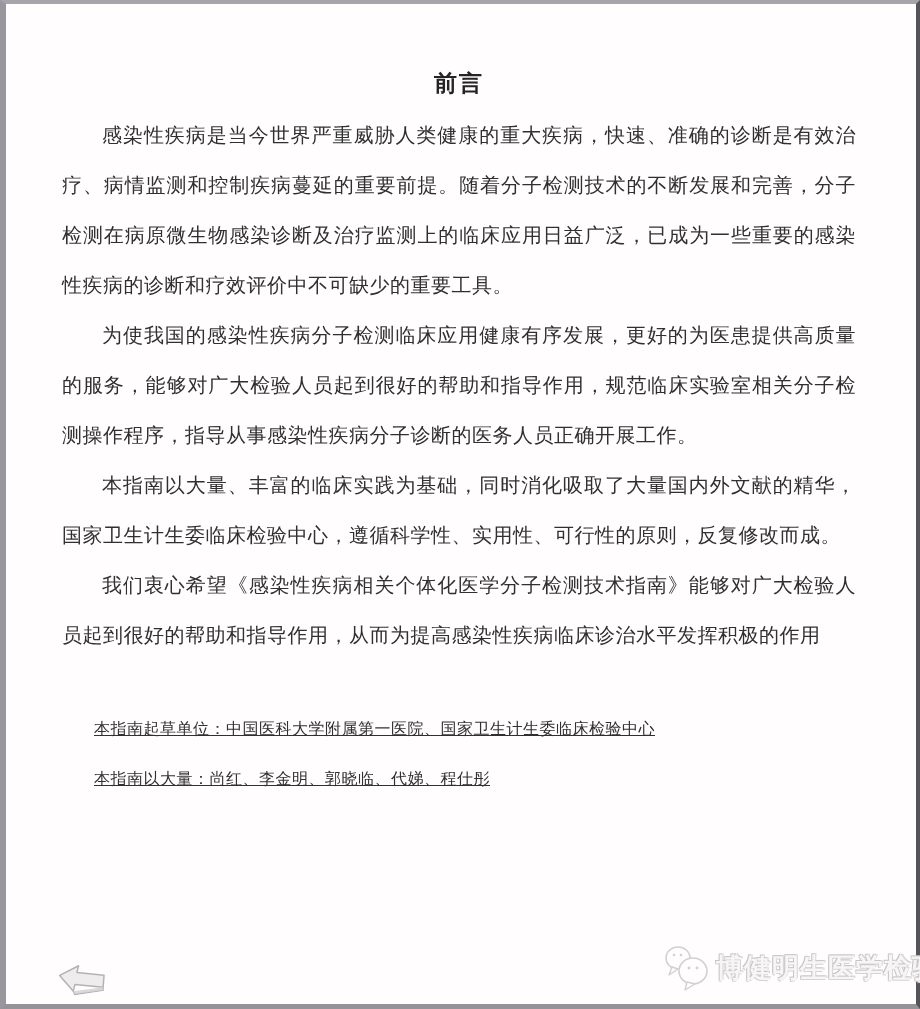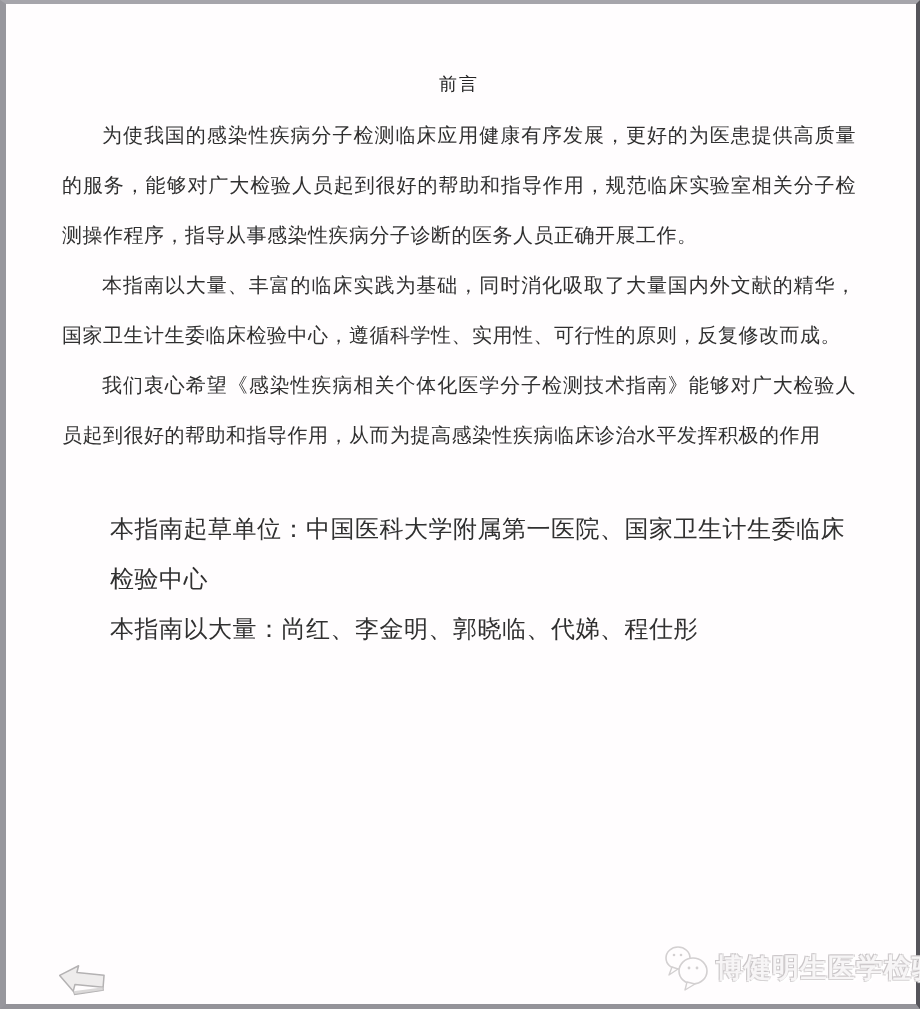--- a/index.html
+++ b/index.html
@@ -22,45 +22,46 @@
     border-left: 6px solid #98979d;
     border-right: 4px solid #55545a;
     border-bottom: 5px solid #949399;
     box-sizing: border-box;
   }
   .content {
     padding: 62px 60px 0 56px;
     color: #303030;
   }
   .doc-title {
-    font-size: 18px;
-    font-weight: normal;
+    font-size: 23px;
+    font-weight: bold;
     color: #242424;
     text-align: center;
     margin: 0 0 8px 0;
     line-height: 36px;
     letter-spacing: 2px;
   }
   .para {
     font-size: 20px;
     line-height: 50px;
     margin: 0;
     text-indent: 2em;
     text-align: justify;
     letter-spacing: 0.5px;
   }
   .footer-block {
     margin-top: 44px;
   }
   .footer-line {
-    font-size: 24px;
+    font-size: 16px;
     line-height: 50px;
     margin: 0;
     padding-left: 2em;
     letter-spacing: 0.5px;
+    text-decoration: underline;
   }
   .corner-arrow {
     position: absolute;
     left: 50px;
     top: 958px;
     width: 52px;
     height: 38px;
     transform: rotate(14deg);
     opacity: 0.85;
   }
@@ -91,20 +92,21 @@
        2px  2px 1px #ffffff;
     white-space: nowrap;
   }
 </style>
 </head>
 <body>
 
 <div class="page">
   <div class="content">
     <h1 class="doc-title">前言</h1>
+    <p class="para">感染性疾病是当今世界严重威胁人类健康的重大疾病，快速、准确的诊断是有效治疗、病情监测和控制疾病蔓延的重要前提。随着分子检测技术的不断发展和完善，分子检测在病原微生物感染诊断及治疗监测上的临床应用日益广泛，已成为一些重要的感染性疾病的诊断和疗效评价中不可缺少的重要工具。</p>
     <p class="para">为使我国的感染性疾病分子检测临床应用健康有序发展，更好的为医患提供高质量的服务，能够对广大检验人员起到很好的帮助和指导作用，规范临床实验室相关分子检测操作程序，指导从事感染性疾病分子诊断的医务人员正确开展工作。</p>
     <p class="para">本指南以大量、丰富的临床实践为基础，同时消化吸取了大量国内外文献的精华，国家卫生计生委临床检验中心，遵循科学性、实用性、可行性的原则，反复修改而成。</p>
     <p class="para">我们衷心希望《感染性疾病相关个体化医学分子检测技术指南》能够对广大检验人员起到很好的帮助和指导作用，从而为提高感染性疾病临床诊治水平发挥积极的作用</p>
     <div class="footer-block">
       <p class="footer-line">本指南起草单位：中国医科大学附属第一医院、国家卫生计生委临床检验中心</p>
       <p class="footer-line">本指南以大量：尚红、李金明、郭晓临、代娣、程仕彤</p>
     </div>
   </div>
 
   <div class="corner-arrow">

